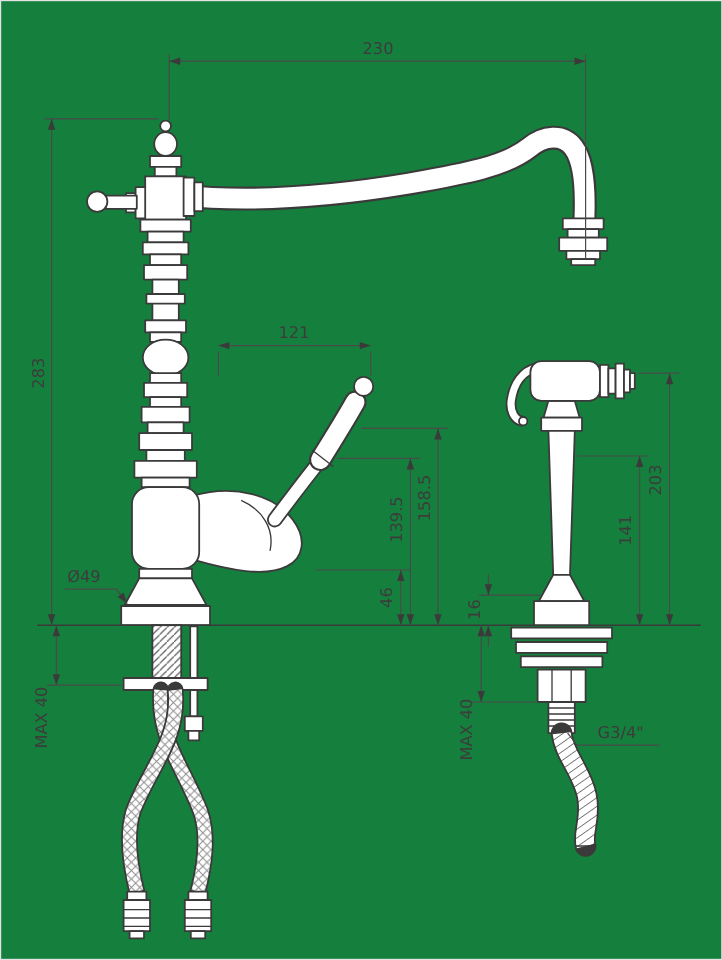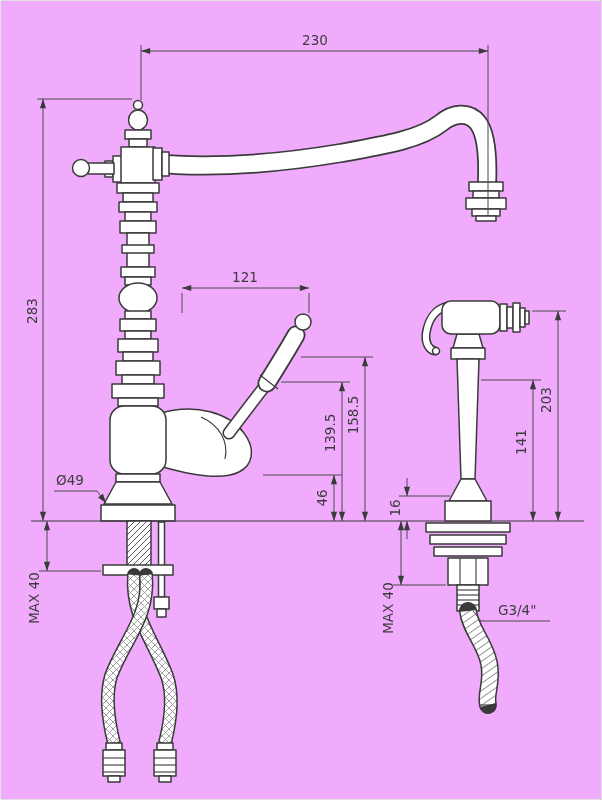--- a/index.html
+++ b/index.html
@@ -1,16 +1,16 @@
 <!DOCTYPE html>
 <html><head>
 <meta charset="utf-8">
 <style>
   html,body{margin:0;padding:0;background:#fff;}
-  .canvas{width:602px;height:800px;background:#f0abfc;border:1px solid #e3e3e3;box-sizing:border-box;position:relative;font-family:"DejaVu Sans",sans-serif;}
+  .canvas{width:602px;height:800px;background:#15803d;border:1px solid #e3e3e3;box-sizing:border-box;position:relative;font-family:"DejaVu Sans",sans-serif;}
   svg{display:block;}
   .o{fill:#ffffff;stroke:#3a3a3a;stroke-width:1.5;stroke-linejoin:round;}
   .dim{stroke:#4a4a4a;stroke-width:1;fill:none;}
   .ext{stroke:#4a4a4a;stroke-width:1;fill:none;}
   .lbl{font-family:"DejaVu Sans",sans-serif;font-size:13.5px;fill:#3c3c3c;}
   .tube{fill:none;stroke:#3a3a3a;stroke-linecap:round;}
   .tubefill{fill:none;stroke:#ffffff;stroke-linecap:round;}
   .det{stroke:#3a3a3a;stroke-width:1.1;fill:none;}
   .hatched{fill:url(#hatch);stroke:#3a3a3a;stroke-width:1.5;}
 </style>

